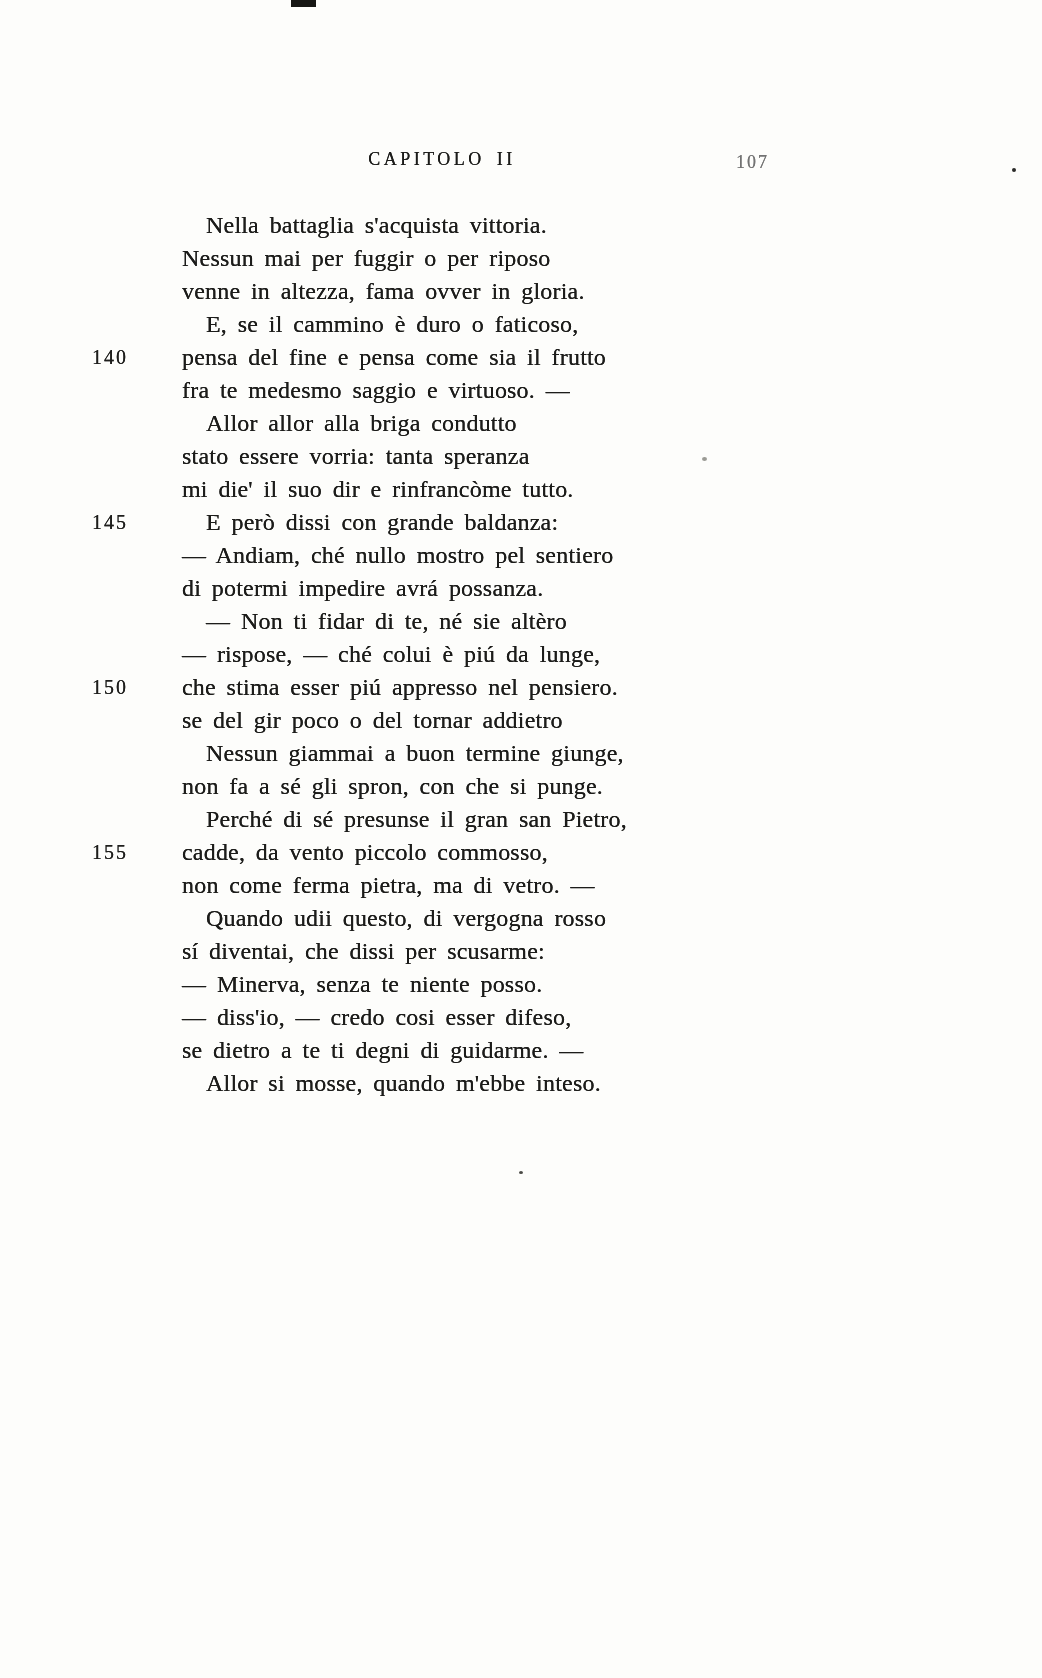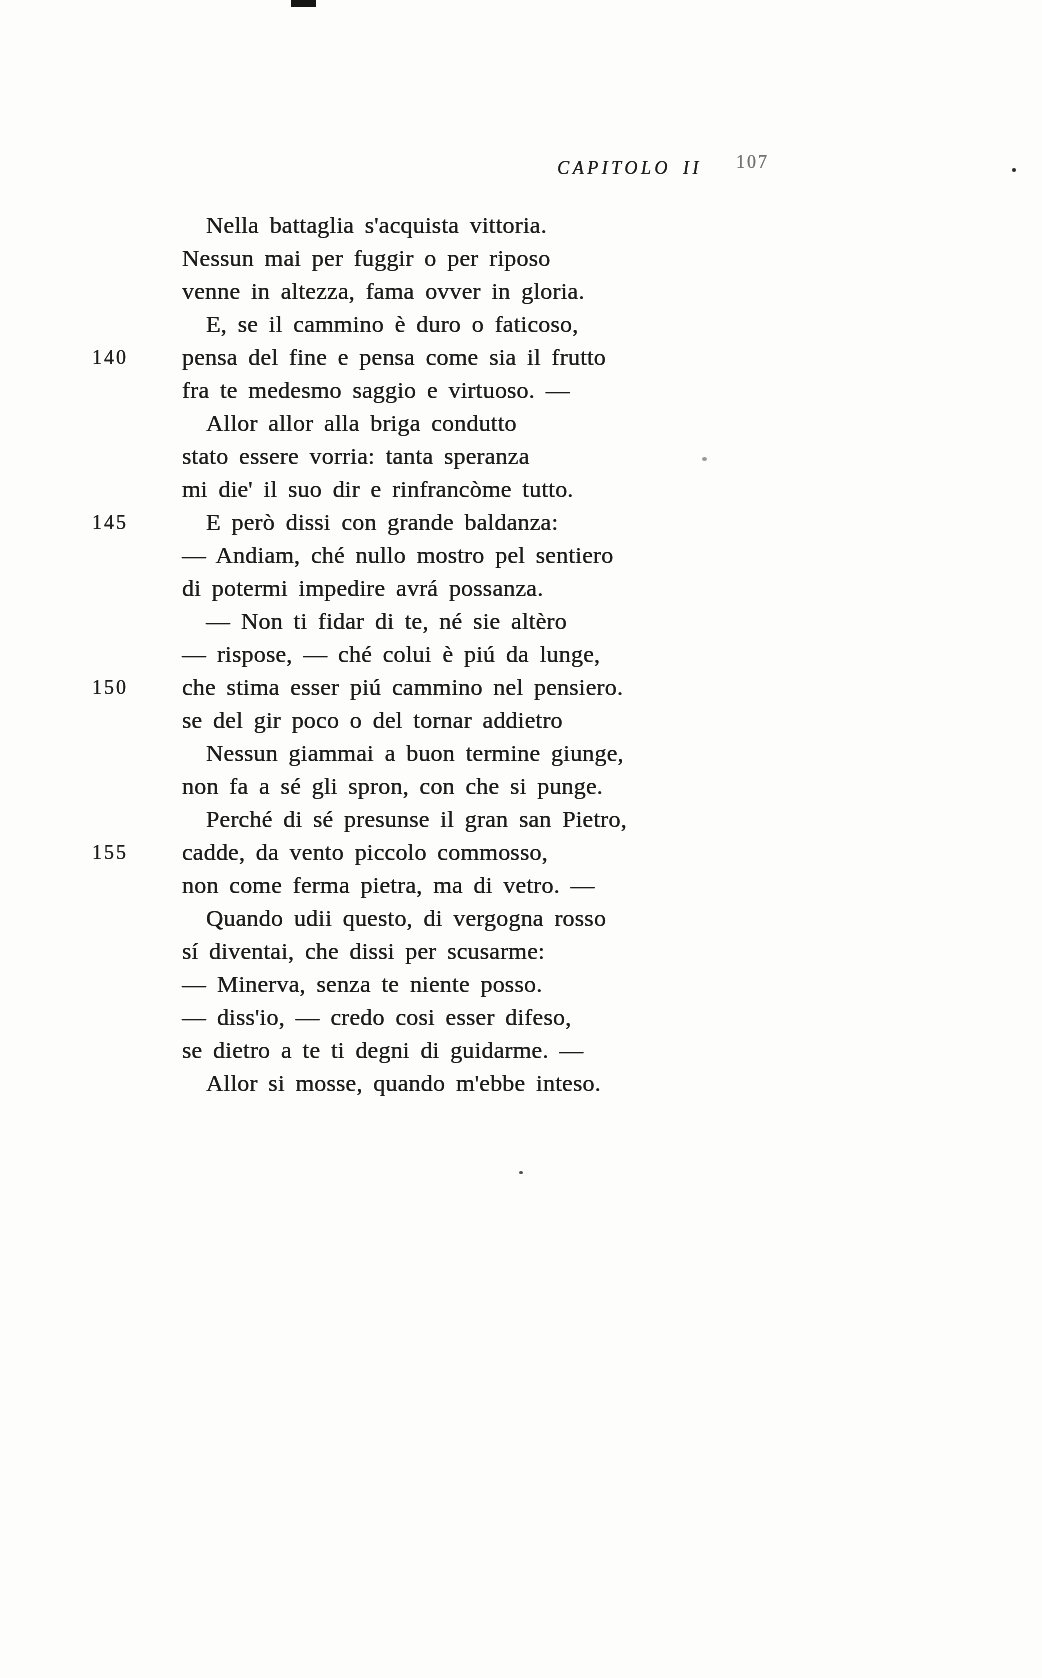--- a/index.html
+++ b/index.html
@@ -12,31 +12,30 @@
     width: 1042px;
     height: 1678px;
     background: #fdfdfb;
     overflow: hidden;
     font-family: "Liberation Serif", serif;
     color: #1c1c1a;
   }
   
   .chapter-title {
     position: absolute;
-    top: 158px;
+    top: 149px;
     left: 182px;
     width: 520px;
-    text-align: right;
+    text-align: center;
     font-size: 18px;
     letter-spacing: 3.5px;
     word-spacing: 4px;
     color: #1c1c1a;
     text-shadow: 0 0 0.4px currentColor;
     white-space: nowrap;
-    font-style: italic;
   }
   .page-number {
     position: absolute;
     top: 152px;
     left: 736px;
     font-size: 18px;
     letter-spacing: 2px;
     color: #737373;
     text-shadow: 0 0 0.3px currentColor;
   }
@@ -168,21 +167,21 @@
         <span class="txt">di potermi impedire avrá possanza.</span>
       </div>
       <div class="pline indent">
         <span class="txt">— Non ti fidar di te, né sie altèro</span>
       </div>
       <div class="pline">
         <span class="txt">— rispose, — ché colui è piú da lunge,</span>
       </div>
       <div class="pline">
         <span class="num">150</span>
-        <span class="txt">che stima esser piú cammino nel pensiero.</span>
+        <span class="txt">che stima esser piú appresso nel pensiero.</span>
       </div>
       <div class="pline">
         <span class="txt">se del gir poco o del tornar addietro</span>
       </div>
       <div class="pline indent">
         <span class="txt">Nessun giammai a buon termine giunge,</span>
       </div>
       <div class="pline">
         <span class="txt">non fa a sé gli spron, con che si punge.</span>
       </div>

